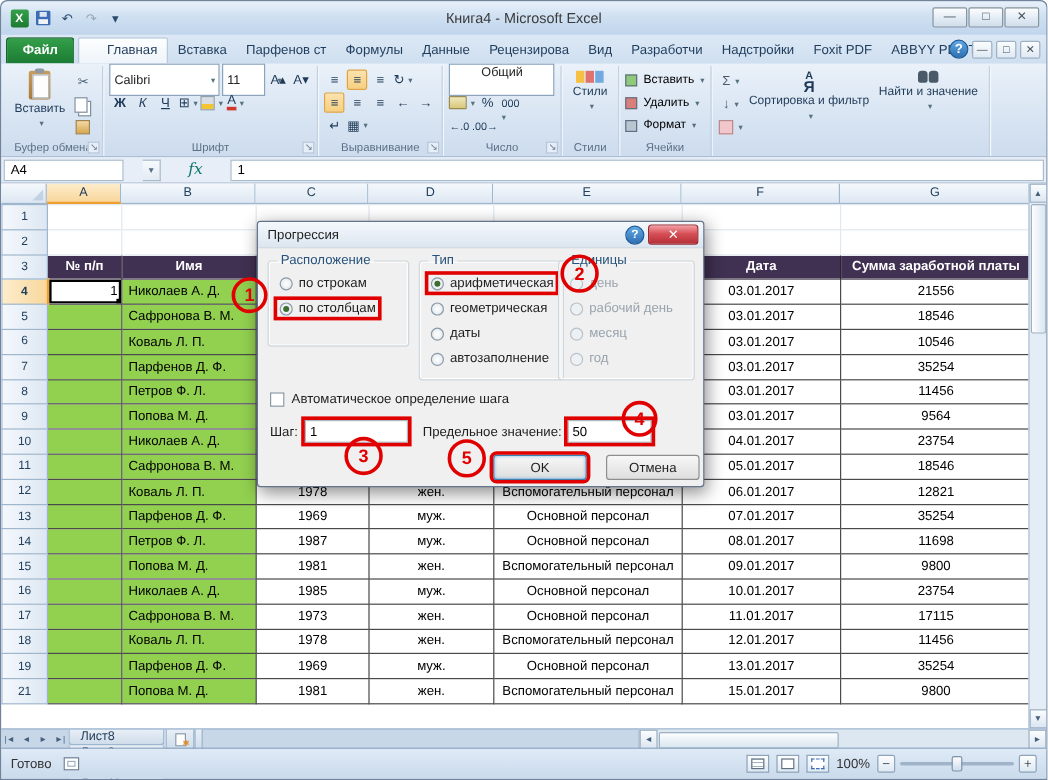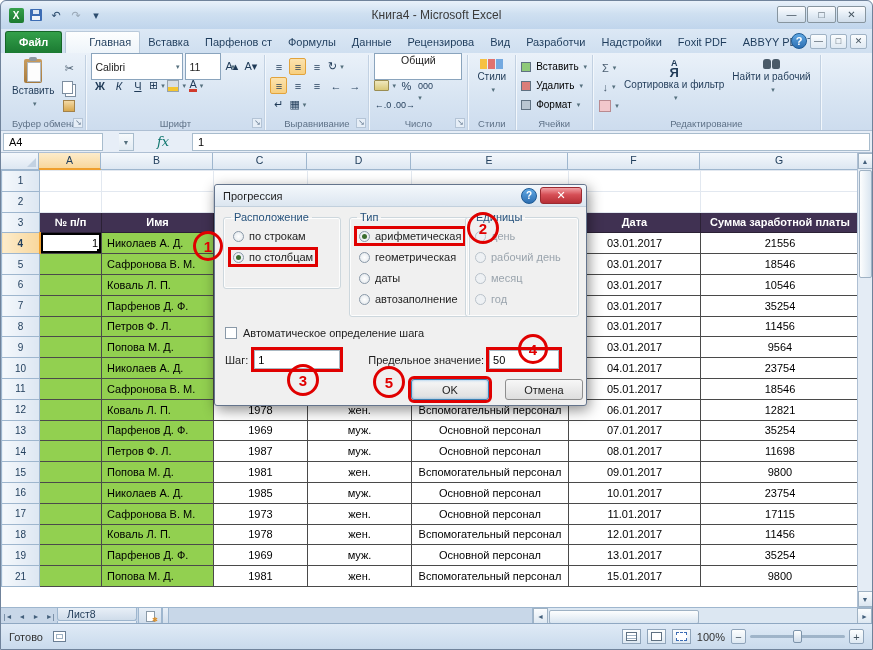--- a/index.html
+++ b/index.html
@@ -140,21 +140,21 @@
   .rb.on:after { content:""; position:absolute; left:2px; top:2px; width:5px; height:5px; border-radius:50%; background:#3b6e2f; }
   .rb.dis { border-color:#b9c2ca; background:#eef1f4; }
   .dis-t { color:#9aa4ad; }
   .red-outline { outline:3px solid #e00000; }
   .chkrow { position:absolute; left:10px; top:120px; display:flex; align-items:center; gap:6px; }
   .cb { width:12px; height:12px; border:1px solid #8a99a8; background:#fff; }
   .steprow { position:absolute; left:10px; top:143px; display:flex; align-items:center; }
   .steprow input { height:19px; border:1px solid #aab8c2; background:#fff; padding:0 3px; font-size:11px; font-family:inherit; }
   #step-input { width:86px; margin-left:6px; }
   #limit-input { width:70px; margin-left:5px; }
-  .limitlbl { margin-left:28px; }
+  .limitlbl { margin-left:12px; }
   .dbtn { position:absolute; top:172px; height:21px; width:78px; background:linear-gradient(#f7f7f7,#dedede); border:1px solid #8e8e8e; border-radius:3px; font-size:11px; color:#1e1e1e; display:flex; align-items:center; justify-content:center; }
   #ok-btn { left:196px; border:1px solid #3c7fb1; box-shadow:inset 0 0 3px #7ab8e8; }
   #cancel-btn { left:290px; }
 
   
   .acirc { position:absolute; border:3px solid #e00000; border-radius:50%; color:#e00000; font-weight:bold; font-size:15px; display:flex; align-items:center; justify-content:center; z-index:60; background:transparent; }
   #ac1 { left:192px; top:230px; width:30px; height:30px; }
   #ac2 { left:466px; top:211px; width:32px; height:32px; }
   #ac3 { left:286px; top:363px; width:32px; height:32px; }
   #ac4 { left:517px; top:333px; width:30px; height:30px; }
@@ -355,24 +355,23 @@
             <b>Я</b>
           </span>
         <span class="twoline">Сортировка и фильтр</span>
         <span class="dropar">▾</span>
       </div>
       <div class="bigbtn">
         <span class="bino">
             <i></i>
             <i></i>
           </span>
-        <span class="twoline">Найти и рабочий</span>
+        <span class="twoline">Найти и значение</span>
         <span class="dropar">▾</span>
       </div>
-      <span class="rgname">Редактирование</span>
     </div>
 
   </div>
 
   <div id="fbar">
     <span class="namebox">A4</span>
     <span class="nbdrop">▼</span>
     <span class="fxbtn">fx</span>
     <span class="fval">1</span>
   </div>

